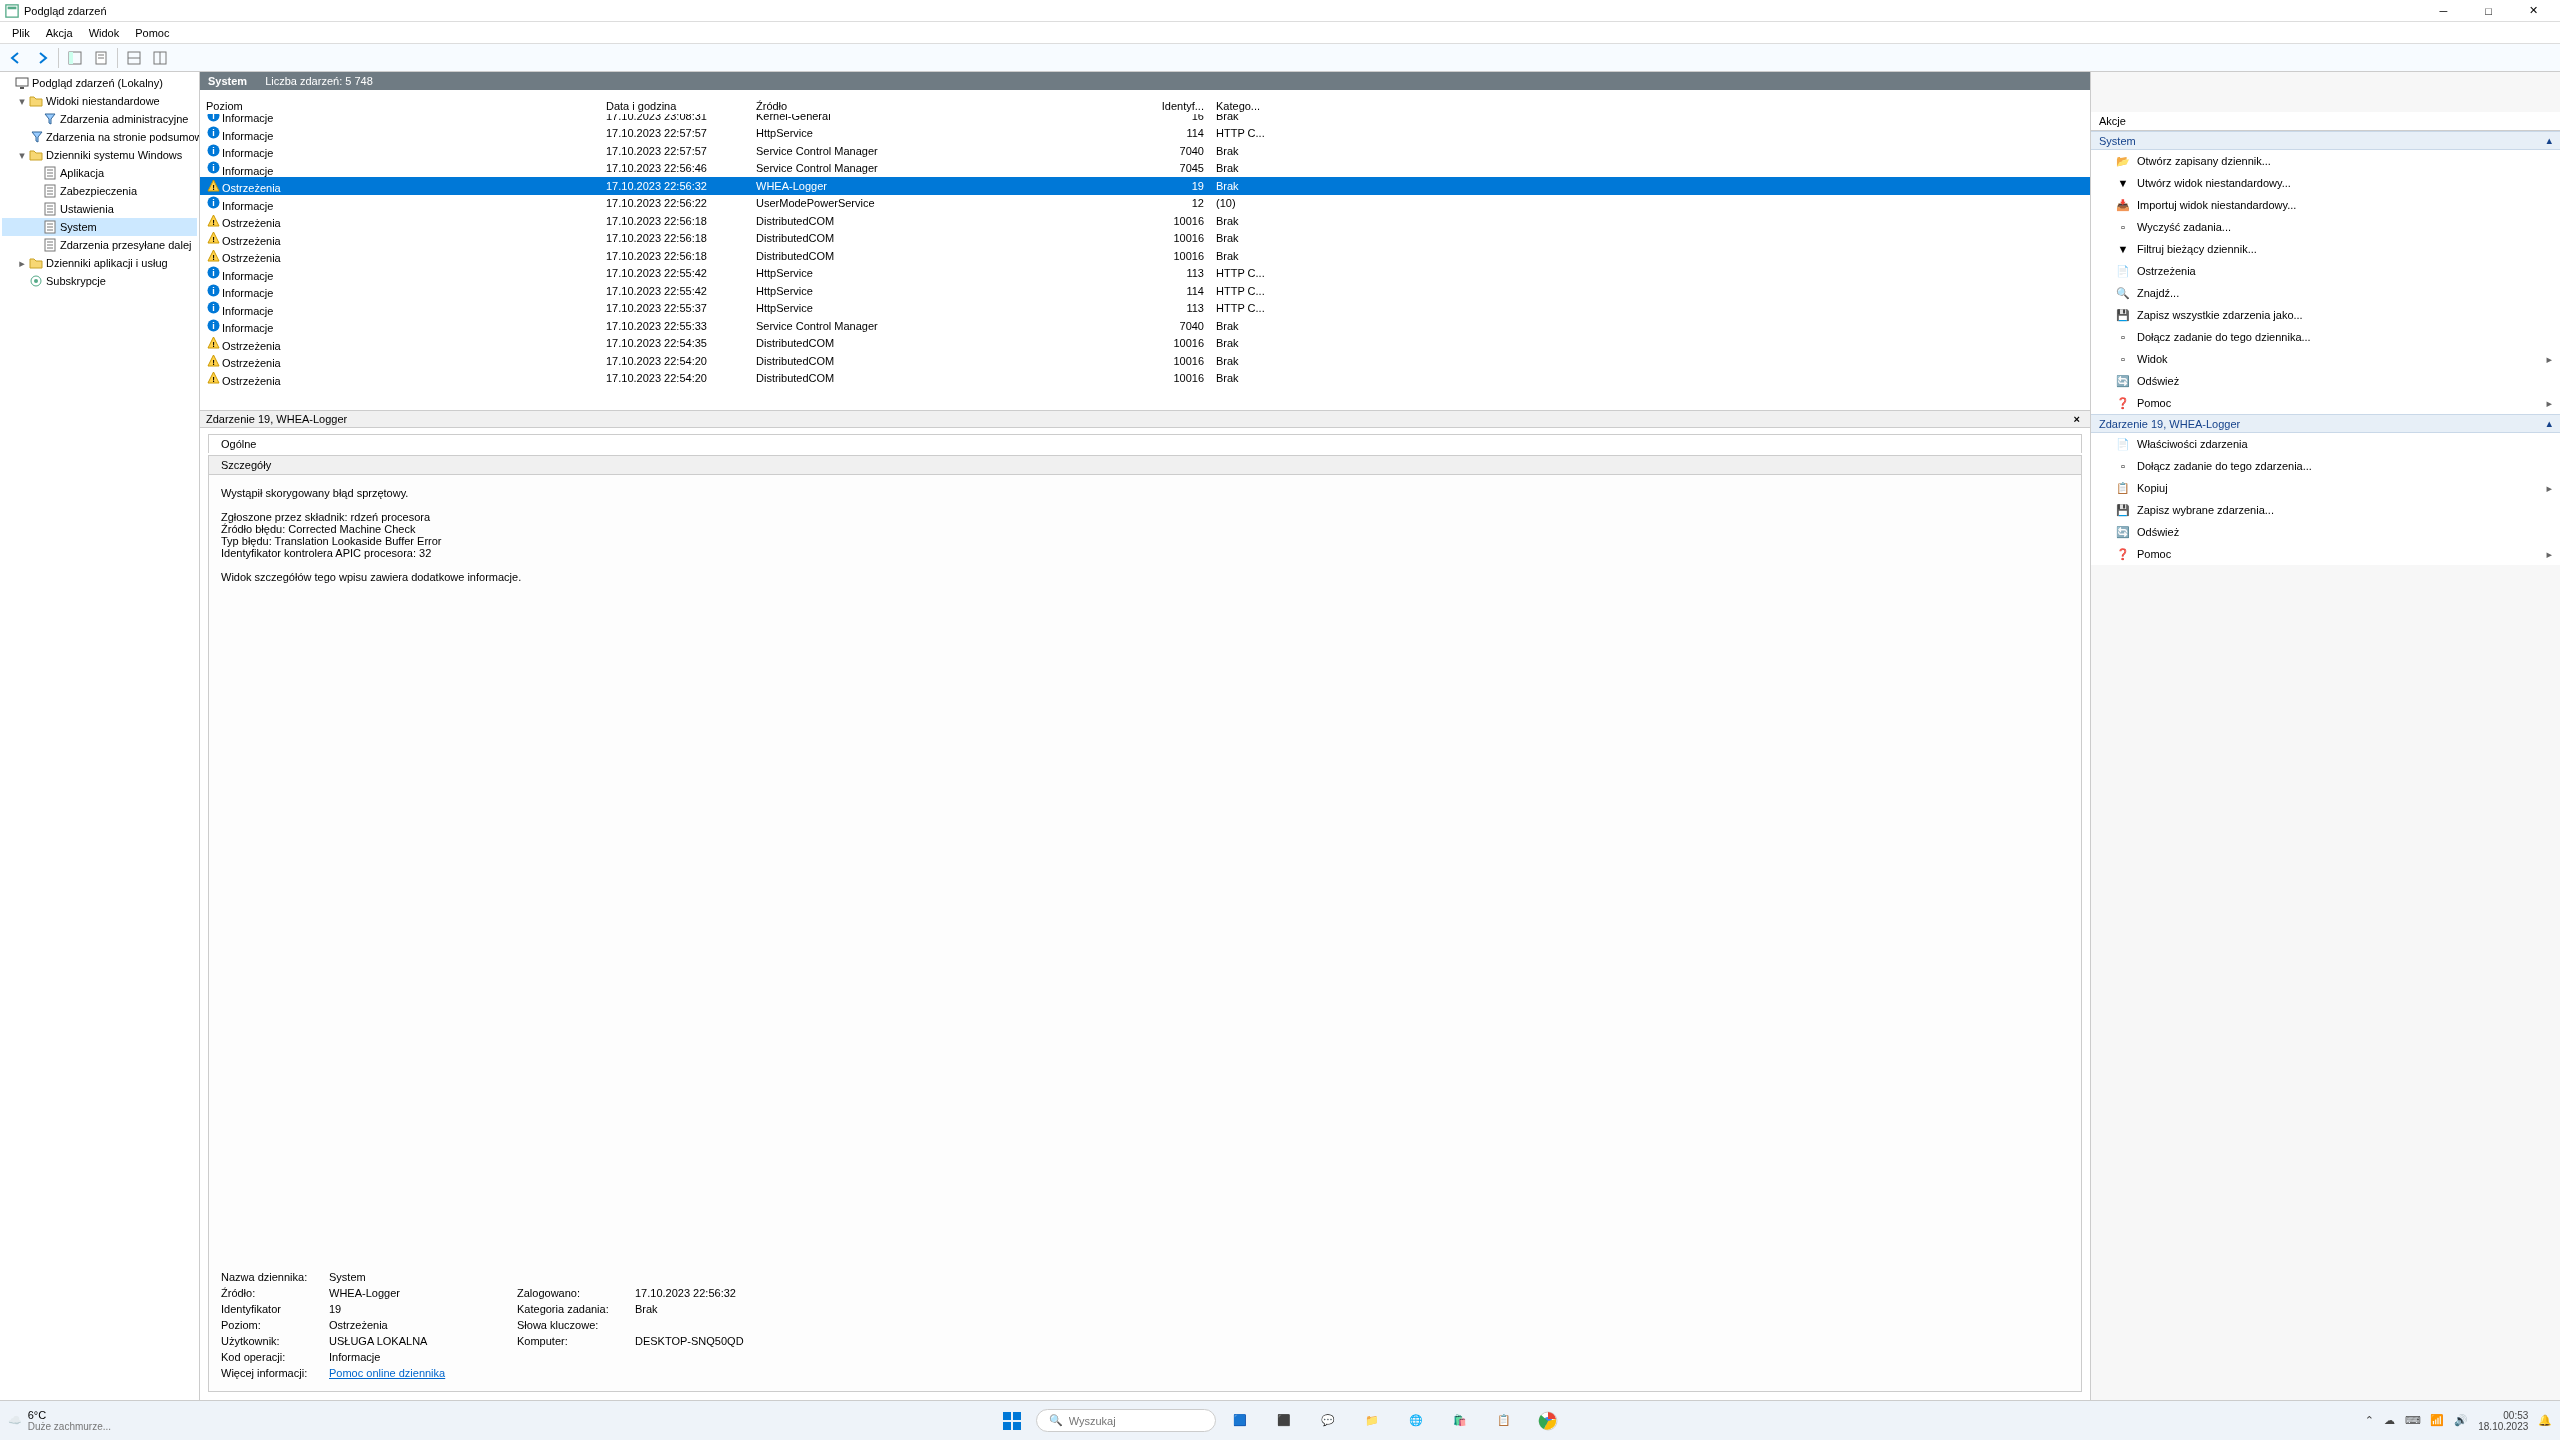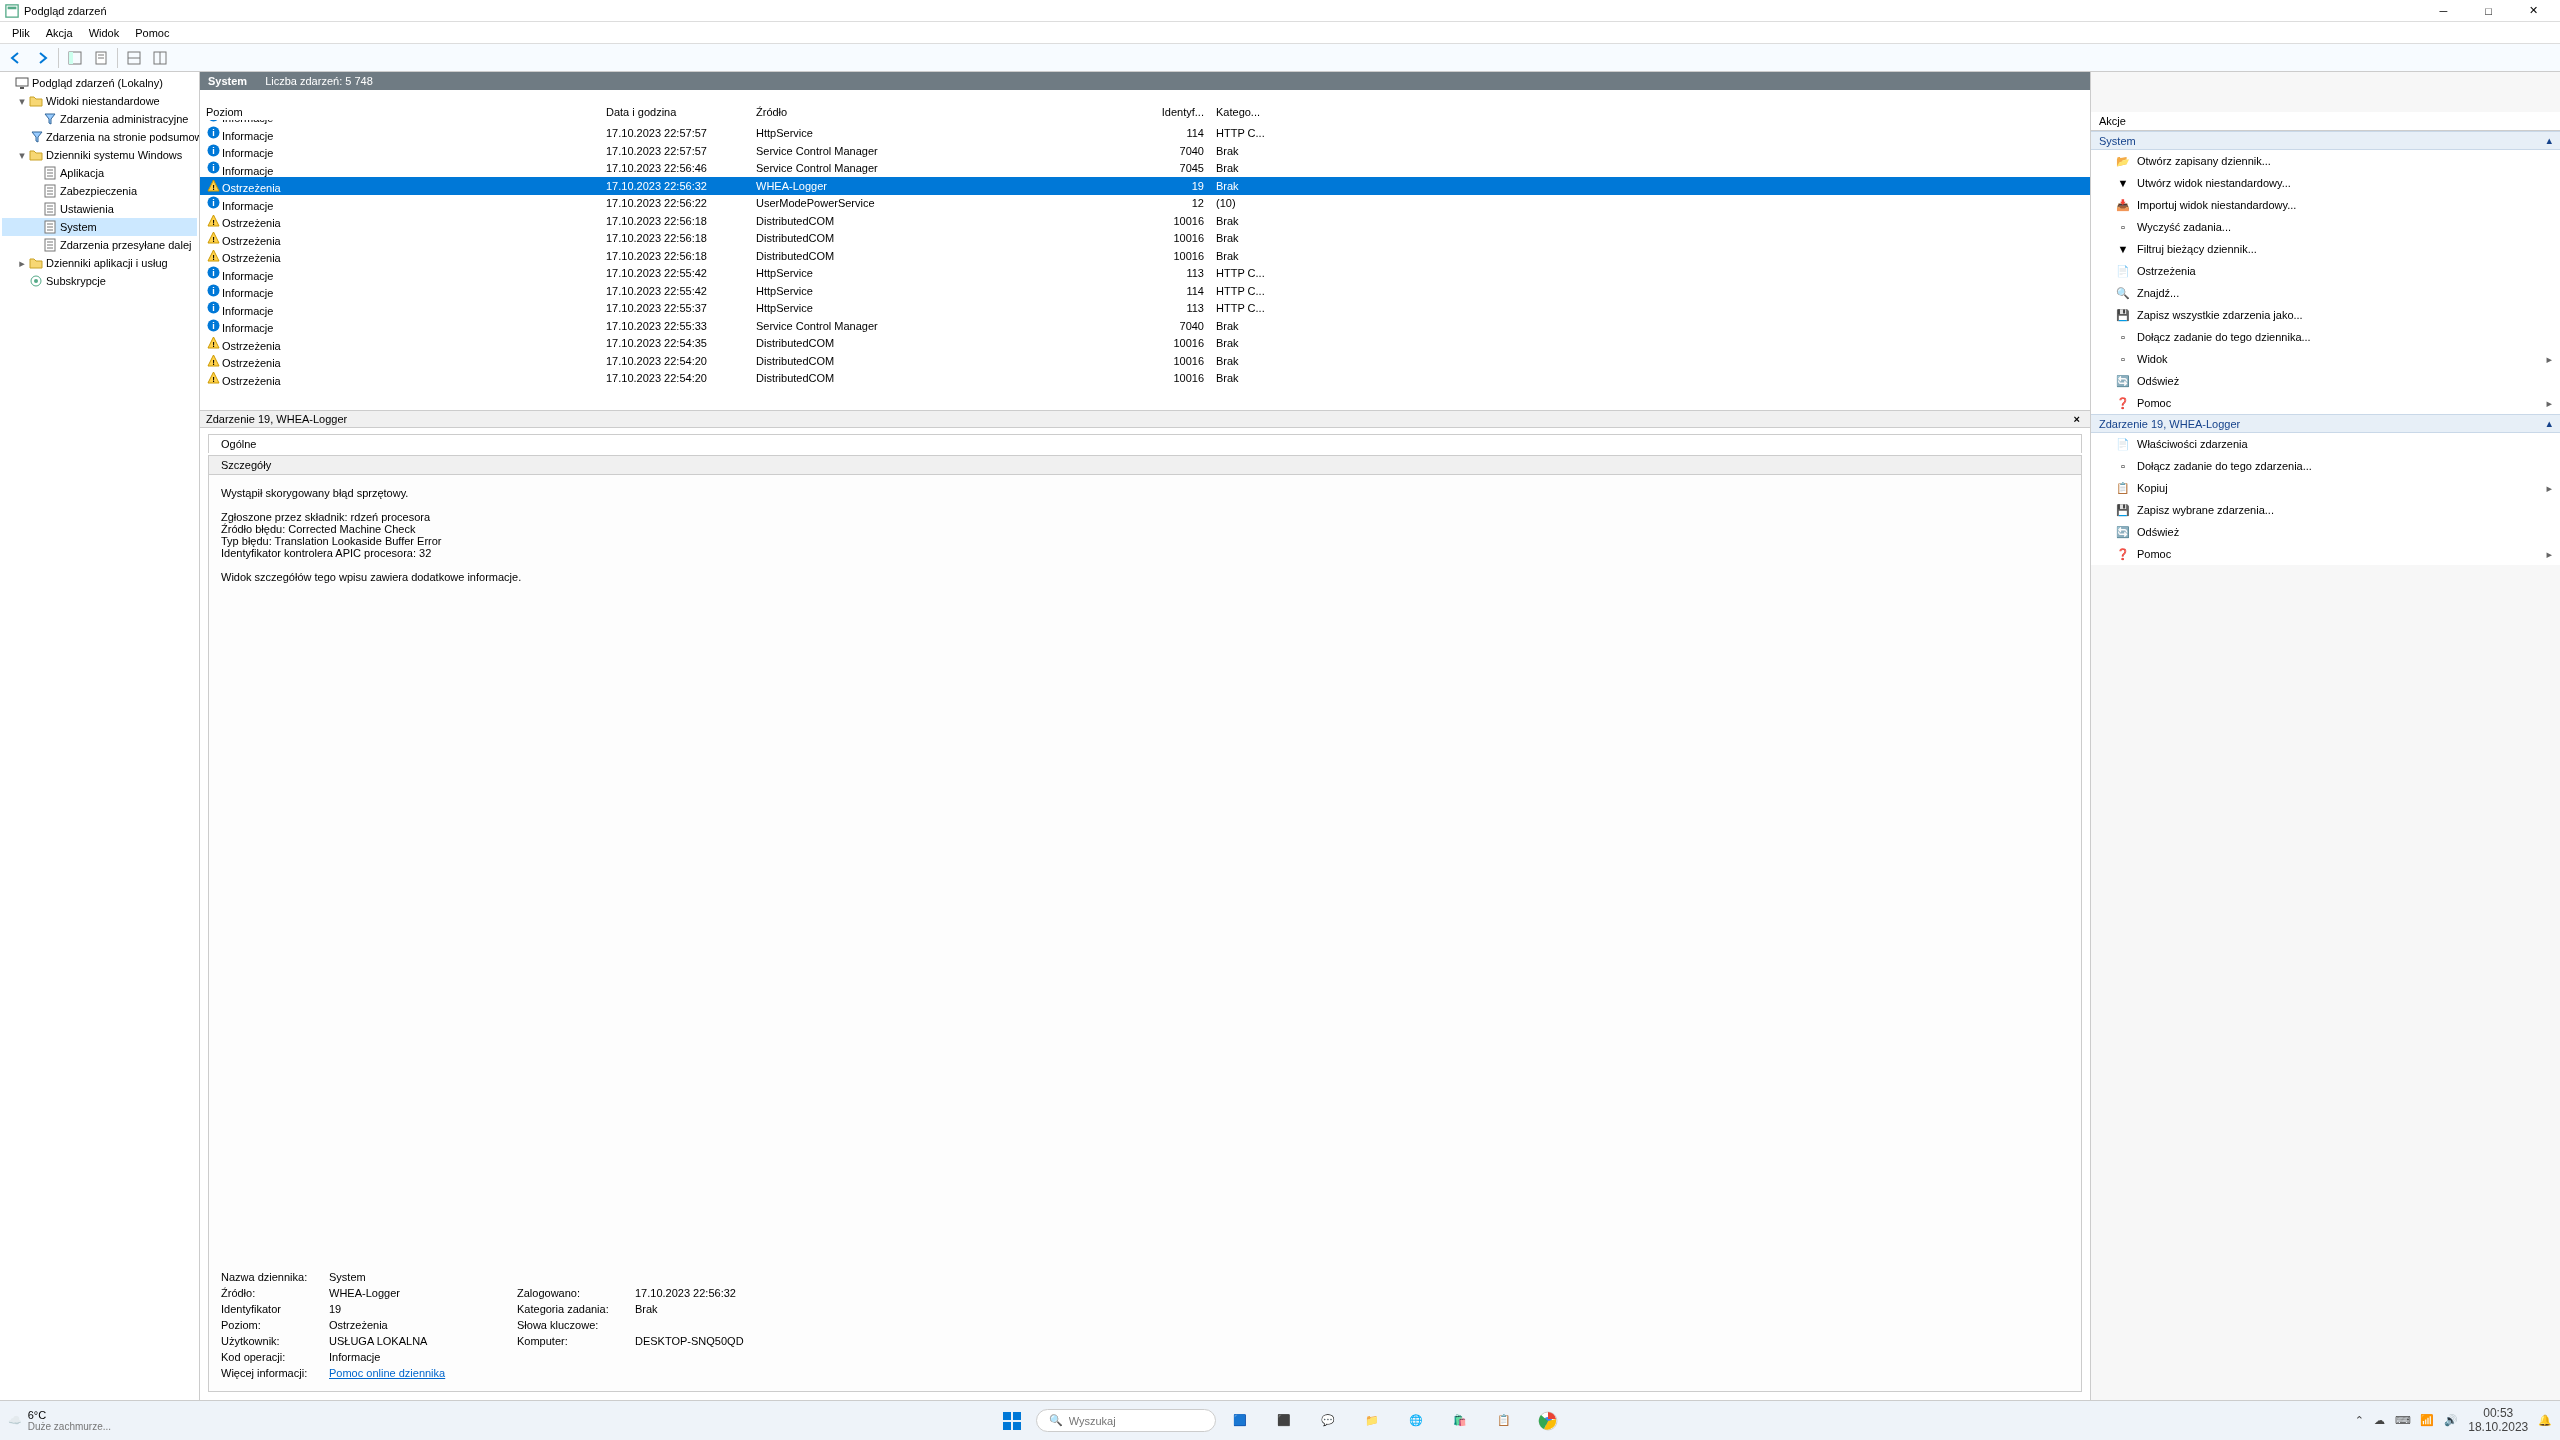--- a/index.html
+++ b/index.html
@@ -30,21 +30,21 @@
 .tree-node.selected { background: #cce8ff; }
 .tree-toggle { width: 12px; text-align: center; color: #666; }
 .tree-icon { width: 16px; height: 16px; margin-right: 2px; display:flex; align-items:center; justify-content:center; }
 .indent-0 { padding-left: 0; } .indent-1 { padding-left: 14px; } .indent-2 { padding-left: 28px; }
 
 
 .center-pane { flex: 1; display: flex; flex-direction: column; background: #fff; }
 .center-header { background: #6f7b83; color: #fff; padding: 3px 8px; display: flex; gap: 18px; }
 .event-table { flex: 0 0 320px; overflow: auto; position: relative; }
 .event-table table { width: 100%; border-collapse: collapse; }
-.event-table th { text-align: left; font-weight: 400; padding: 2px 6px; background: #fff; border-bottom: 1px solid #ddd; position: sticky; top: 14px; }
+.event-table th { text-align: left; font-weight: 400; padding: 2px 6px; background: #fff; border-bottom: 1px solid #ddd; position: sticky; top: 8px; }
 .event-table td { padding: 1px 6px; white-space: nowrap; }
 .event-table tr.selected td { background: #0078d7; color: #fff; }
 .lvl-icon { display: inline-flex; width: 14px; height: 14px; align-items: center; justify-content: center; margin-right: 2px; }
 .icon-info { color: #0078d7; }
 .icon-warn { color: #f7b500; }
 
 .detail-titlebar { background: #f0f0f0; border-top: 1px solid #ccc; border-bottom: 1px solid #ccc; padding: 2px 6px; display: flex; justify-content: space-between; }
 .detail-close { cursor: pointer; font-weight: bold; padding: 0 4px; }
 
 .detail-tabs { display: flex; padding: 6px 8px 0 8px; gap: 2px; flex-direction: column; }
@@ -64,21 +64,21 @@
 .action-icon { width: 16px; height: 16px; display: flex; align-items: center; justify-content: center; flex-shrink:0; }
 .action-item .arrow { margin-left: auto; color: #666; }
 
 
 .taskbar { position: absolute; bottom: 0; left: 0; right: 0; height: 40px; background: #eef3f9; border-top: 1px solid #ccc; display: flex; align-items: center; padding: 0 8px; }
 .task-left { display:flex; align-items:center; gap:6px; }
 .task-center { position:absolute; left:50%; transform:translateX(-50%); display: flex; align-items: center; gap: 4px; }
 .task-icon { width: 40px; height: 32px; display: flex; align-items: center; justify-content: center; cursor: pointer; border-radius: 4px; }
 .search-box { display: flex; align-items: center; background: #fff; border: 1px solid #ccc; border-radius: 16px; padding: 4px 12px; gap: 6px; width: 180px; }
 .tray { margin-left: auto; display: flex; align-items: center; gap: 10px; color: #444; }
-.tray .time { text-align: center; line-height: 1.1; font-size: 12px; }
+.tray .time { text-align: right; line-height: 1.1; font-size: 10px; }
 
 
 svg { display: block; }
 </style>
 </head>
 <body>
 
 <div class="titlebar">
   <span class="icon">
     <svg width="14" height="14" viewBox="0 0 16 16">

